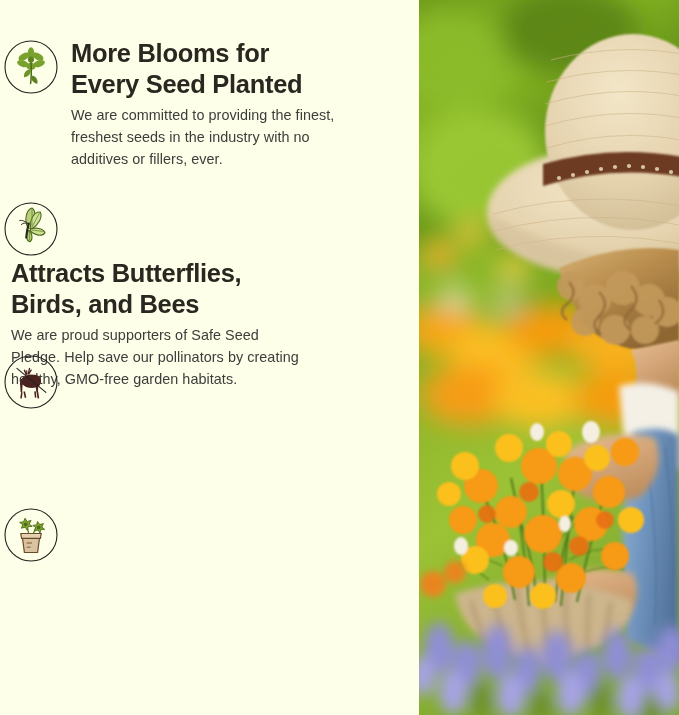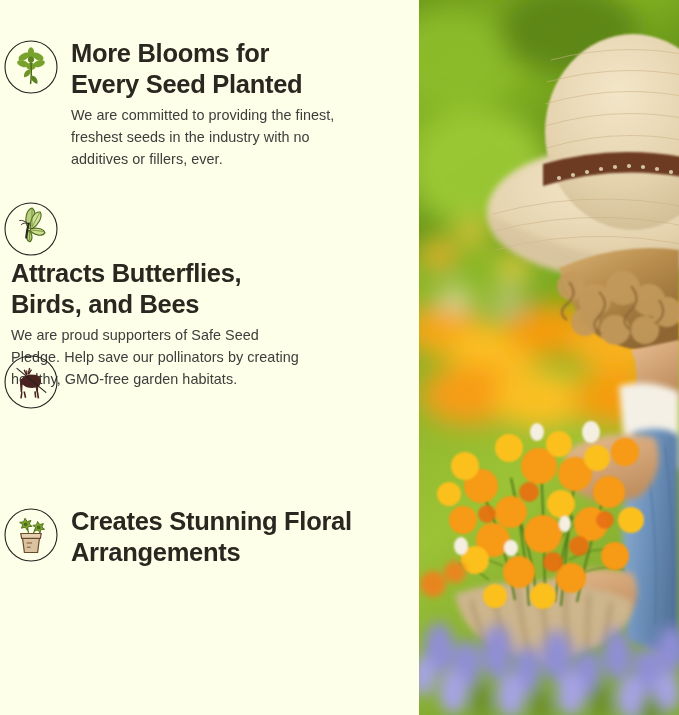--- a/index.html
+++ b/index.html
@@ -170,22 +170,20 @@
           <path d="M31.5 27 C32.6 24 34 21.5 35.6 19.8" fill="none" stroke="#5c8320" stroke-width="1.3"></path>
           <g fill="#7fa82e" stroke="#4f6c1c" stroke-width="0.9">
             <path d="M23 12.2 L25.2 15.6 L29 14.4 L27.2 18 L30.2 20.4 L26.2 20.6 L25.4 24.4 L23.2 21.2 L19.4 22.2 L20.8 18.6 L17.6 16.4 L21.6 15.8 Z"></path>
             <path d="M35.5 15.5 L37.8 18.6 L41.4 17.6 L39.8 21 L42.6 23.3 L38.8 23.5 L38 27 L36 24 L32.4 24.9 L33.7 21.5 L30.8 19.4 L34.6 18.9 Z"></path>
           </g>
           <circle cx="23.6" cy="18.3" r="1.9" fill="#4e6b1c"></circle>
           <circle cx="36.7" cy="21.4" r="1.9" fill="#4e6b1c"></circle>
         </svg>
       </div>
       <div class="benefit-body">
-        <div class="benefit-title">Creates Stunning Floral
-Arrangements</div>
       </div>
     </div>
   </div>
 
   <div class="photo">
     <svg viewBox="0 0 260 715" xmlns="http://www.w3.org/2000/svg" preserveAspectRatio="none">
       <defs>
         <filter id="blurHeavy" x="-25%" y="-25%" width="150%" height="150%">
           <feGaussianBlur stdDeviation="13"></feGaussianBlur>
         </filter>

